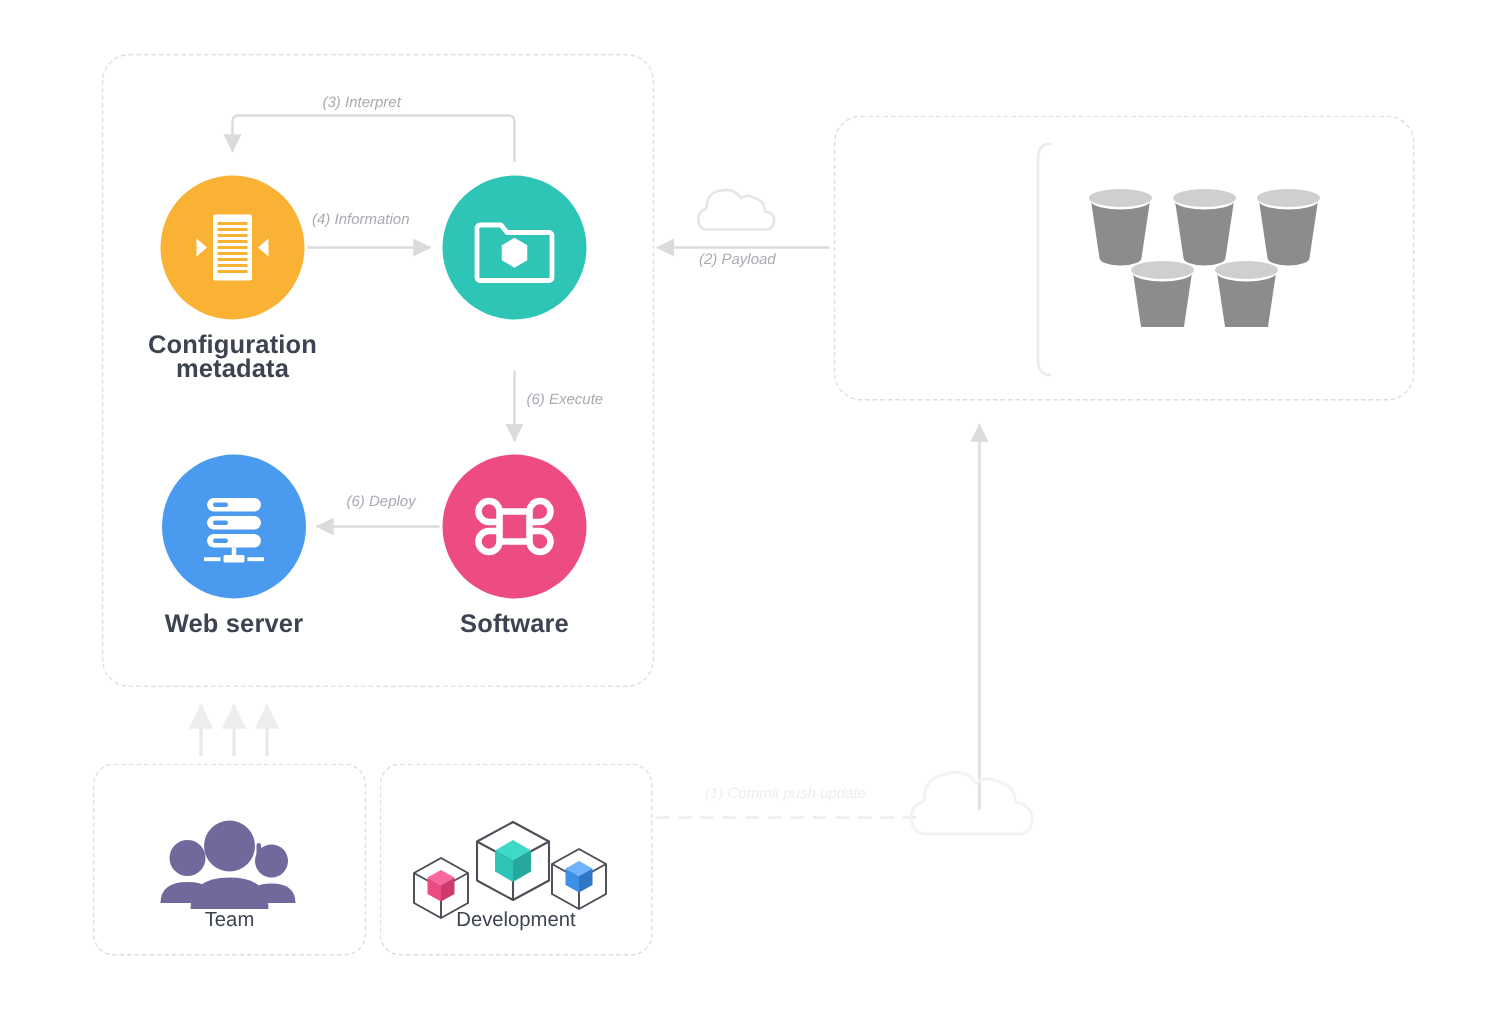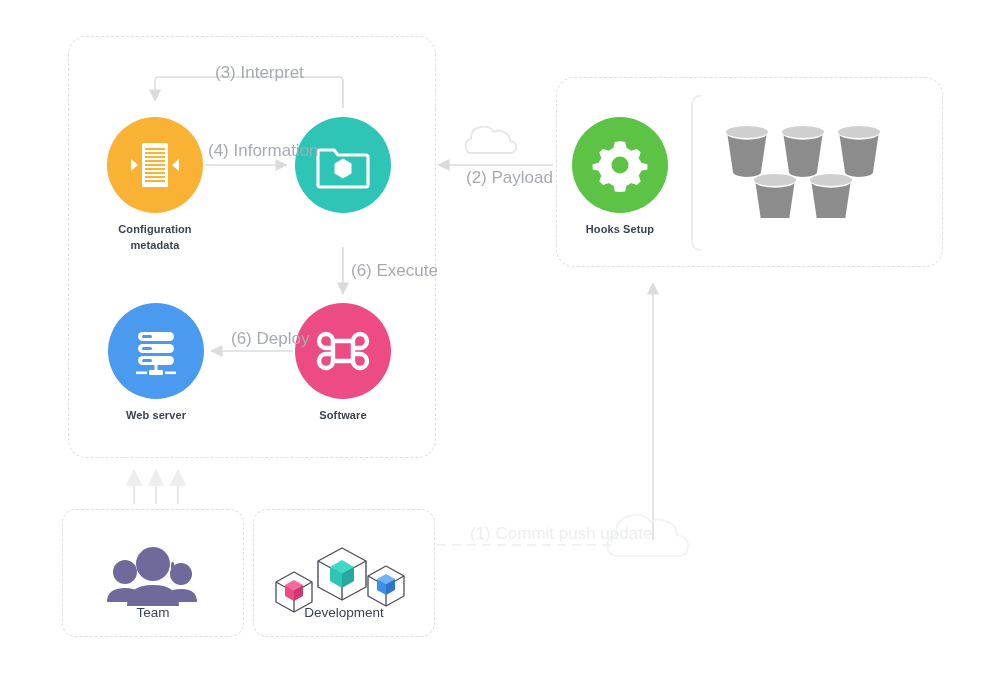--- a/index.html
+++ b/index.html
@@ -7,30 +7,30 @@
        font-family:"Liberation Sans","DejaVu Sans",sans-serif;}
   .stage{position:absolute;left:0;top:0;width:1008px;height:676px;}
 
   
   .panel{position:absolute;border:1.4px dashed #dcdee0;border-radius:18px;background:transparent;}
 
   
   .node{position:absolute;width:96px;text-align:center;}
   .disc{width:96px;height:96px;border-radius:50%;position:relative;margin:0 auto;}
   .disc svg{position:absolute;left:0;top:0;}
-  .node-label{margin-top:9px;font-size:11px;line-height:15.5px;color:#3d4350;font-weight:700;
+  .node-label{margin-top:9px;font-size:17px;line-height:15.5px;color:#3d4350;font-weight:700;
               letter-spacing:.1px;white-space:nowrap;}
   .node-label.w{white-space:normal;width:130px;margin-left:-17px;}
 
   
   .softbox{position:absolute;border:1.4px dashed #dcdee0;border-radius:14px;}
   .soft-label{position:absolute;width:100%;text-align:center;font-size:13.5px;color:#3d4350;font-weight:400;}
 
   
-  .conn-label{position:absolute;font-size:17px;color:#a7abb1;white-space:nowrap;font-weight:400;}
+  .conn-label{position:absolute;font-size:10px;color:#a7abb1;white-space:nowrap;font-weight:400;font-style:italic;}
   .conn-label.faint{color:#eceef0;}
 
   svg.wires{position:absolute;left:0;top:0;width:1008px;height:676px;pointer-events:none;}
 </style>
 </head>
 <body>
 
 <div class="stage">
 
   <svg class="wires" viewBox="0 0 1008 676">
@@ -160,35 +160,20 @@
         <path d="M38,38 h20 v20 h-20 z
                  M38,38 a7,7 0 1 0 -7,7 h7
                  M58,38 a7,7 0 1 1 7,7 h-7
                  M38,58 a7,7 0 1 1 -7,-7 h7
                  M58,58 a7,7 0 1 0 7,-7 h-7" fill="none" stroke="#ffffff" stroke-width="4.4" stroke-linejoin="round" stroke-linecap="round"></path>
       </svg>
     </div>
     <div class="node-label">Software</div>
   </div>
 
-  <div class="node" style="left:572px;top:117px;">
-    <div class="disc" style="background:#5cc345;">
-      <svg width="96" height="96" viewBox="0 0 96 96">
-        <path d="M48,24 l5.2,1.0 l1.4,6.0 a17,17 0 0 1 4.6,2.7 l5.8,-2.0 l3.7,3.7 l-2.0,5.8
-                 a17,17 0 0 1 2.7,4.6 l6.0,1.4 l0,5.2 l-6.0,1.4 a17,17 0 0 1 -2.7,4.6
-                 l2.0,5.8 l-3.7,3.7 l-5.8,-2.0 a17,17 0 0 1 -4.6,2.7 l-1.4,6.0 l-5.2,0.5
-                 l-5.2,-0.5 l-1.4,-6.0 a17,17 0 0 1 -4.6,-2.7 l-5.8,2.0 l-3.7,-3.7
-                 l2.0,-5.8 a17,17 0 0 1 -2.7,-4.6 l-6.0,-1.4 l0,-5.2 l6.0,-1.4
-                 a17,17 0 0 1 2.7,-4.6 l-2.0,-5.8 l3.7,-3.7 l5.8,2.0 a17,17 0 0 1 4.6,-2.7
-                 l1.4,-6.0 z" fill="#ffffff"></path>
-        <circle cx="48" cy="48" r="8.5" fill="#5cc345"></circle>
-      </svg>
-    </div>
-    <div class="node-label">Hooks Setup</div>
-  </div>
 
   <div style="position:absolute;left:722px;top:118px;width:180px;height:100px;">
     <svg width="180" height="100" viewBox="0 0 180 100">
       <g>
         <ellipse cx="25" cy="14" rx="21" ry="6" fill="#cfcfcf"></ellipse>
         <path d="M5.5,17 L11,54 a14,5 0 0 0 28,0 L44.5,17 a20,6 0 0 1 -39,0 z" fill="#8c8c8c"></path>
       </g>
       <g transform="translate(56,0)">
         <ellipse cx="25" cy="14" rx="21" ry="6" fill="#cfcfcf"></ellipse>
         <path d="M5.5,17 L11,54 a14,5 0 0 0 28,0 L44.5,17 a20,6 0 0 1 -39,0 z" fill="#8c8c8c"></path>

